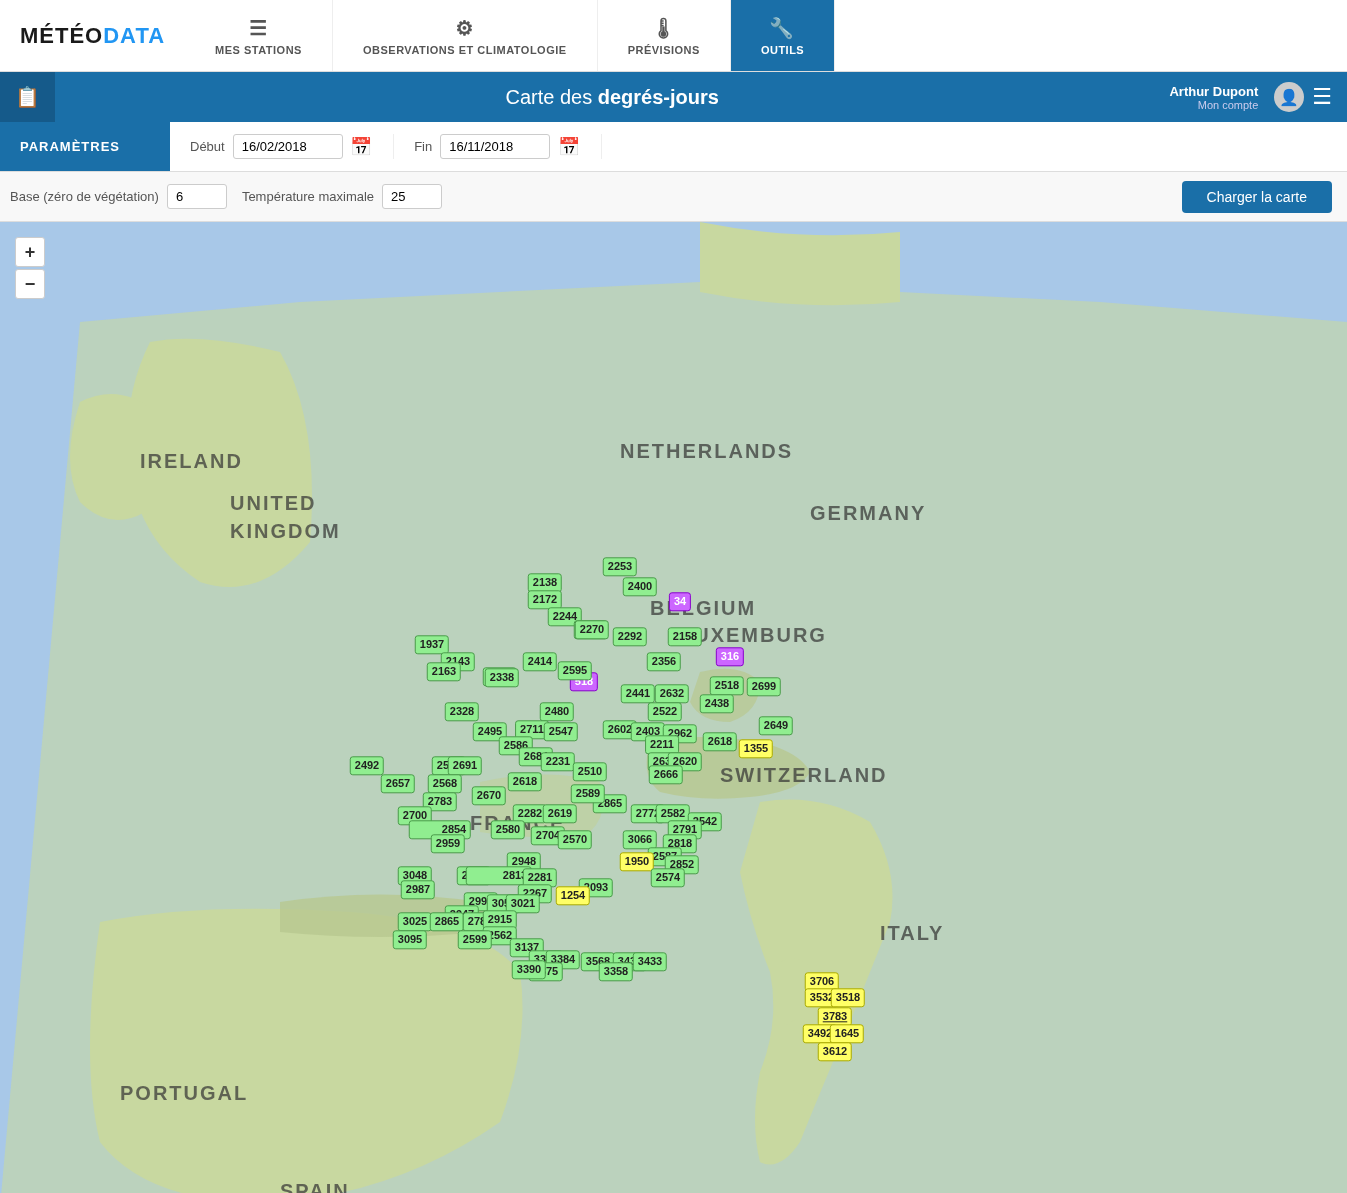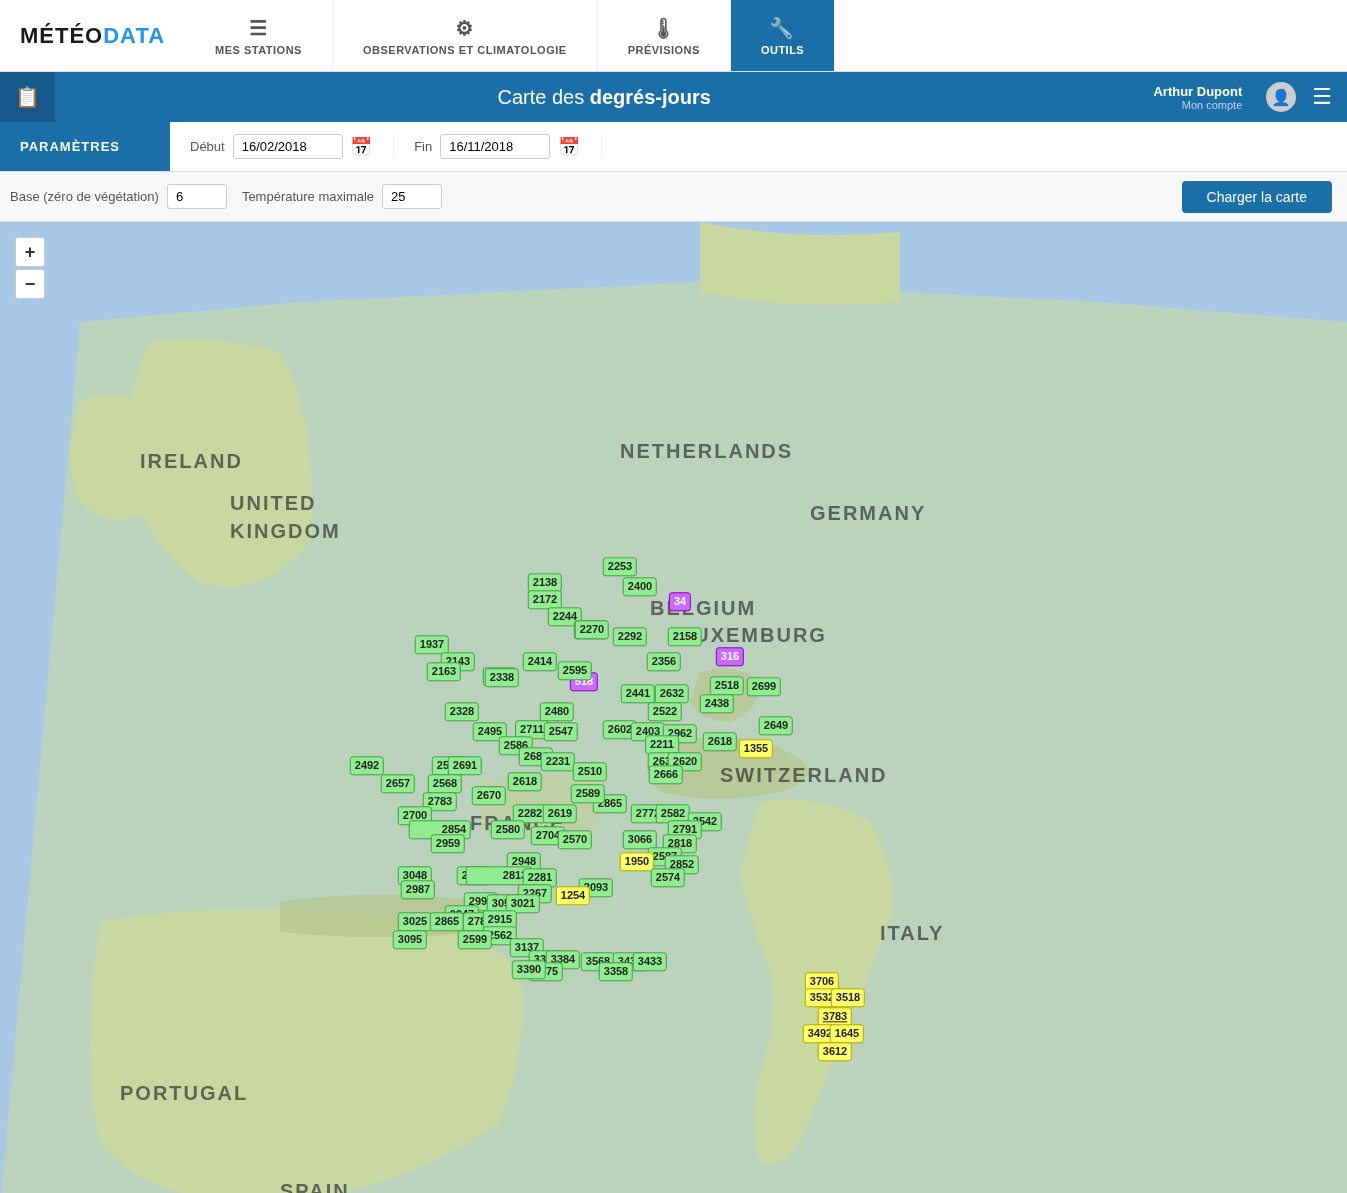--- a/index.html
+++ b/index.html
@@ -62,21 +62,21 @@
     }
     .page-title {
       flex: 1;
       text-align: center;
       font-size: 20px;
       color: #fff;
       font-weight: normal;
     }
     .page-title strong { font-weight: bold; }
     .page-header-right {
-      display: flex; align-items: center; gap: 16px;
+      display: flex; align-items: center; gap: 8px;
       padding-right: 15px;
     }
     .avatar-icon {
       width: 30px; height: 30px; background: #ccc; border-radius: 50%;
       display: flex; align-items: center; justify-content: center;
       font-size: 16px;
     }
     .menu-icon-btn {
       background: none; border: none; cursor: pointer;
       font-size: 22px; color: #fff;

